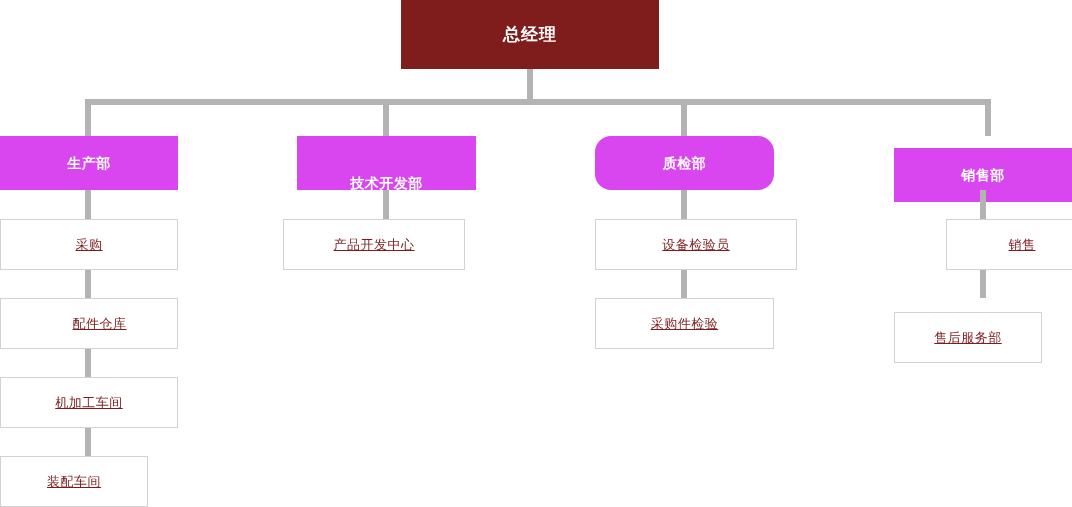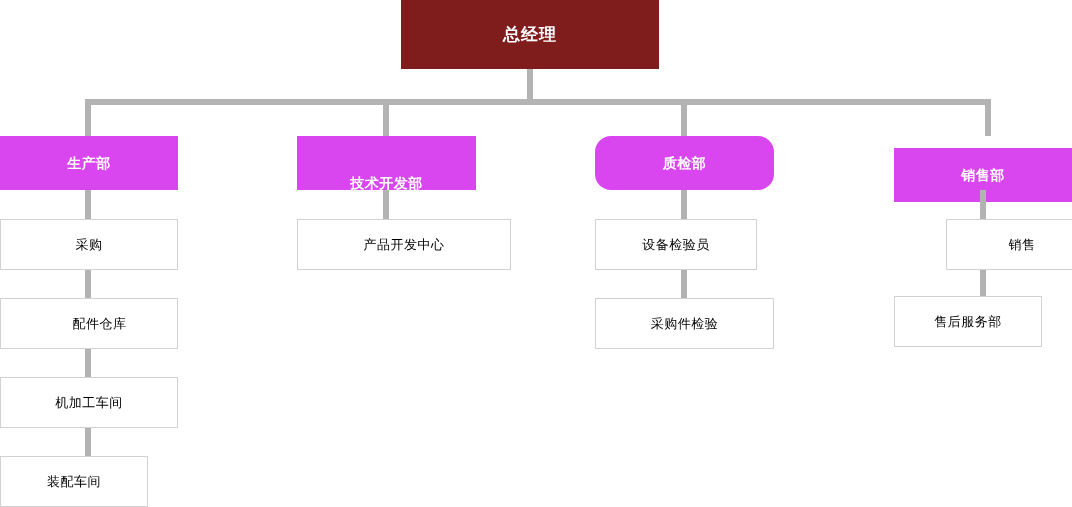--- a/index.html
+++ b/index.html
@@ -71,25 +71,26 @@
     position: absolute;
     height: 51px;
     background: #ffffff;
     border: 1px solid #d2d2d2;
     display: flex;
     align-items: center;
     justify-content: center;
     box-sizing: border-box;
   }
   .sub-label {
-    color: #000000;
+    color: #7f1d1d;
     font-size: 13px;
     font-weight: normal;
     letter-spacing: 0.5px;
     line-height: 1;
+    text-decoration: underline;
   }
 </style>
 </head>
 <body>
 
 <div id="chart">
 
   <div class="root-node">
     <span class="root-label">总经理</span>
   </div>
@@ -125,45 +126,45 @@
   <div class="conn conn-v" style="left:85px; top:428px; height:28px;"></div>
   <div class="sub-node" style="left:0px; top:456px; width:148px;">
     <span class="sub-label">装配车间</span>
   </div>
 
   <div class="dept-node" style="left:297px; top:136px; width:179px;align-items:flex-end;">
     <span class="dept-label">技术开发部</span>
   </div>
 
   <div class="conn conn-v" style="left:383px; top:190px; height:29px;"></div>
-  <div class="sub-node" style="left:297px; top:219px; width:214px;">
+  <div class="sub-node" style="left:283px; top:219px; width:182px;">
     <span class="sub-label">产品开发中心</span>
   </div>
 
   <div class="dept-node" style="left:595px; top:136px; width:179px;border-radius:16px;">
     <span class="dept-label">质检部</span>
   </div>
 
   <div class="conn conn-v" style="left:681px; top:190px; height:29px;"></div>
-  <div class="sub-node" style="left:595px; top:219px; width:162px;">
+  <div class="sub-node" style="left:595px; top:219px; width:202px;">
     <span class="sub-label">设备检验员</span>
   </div>
 
   <div class="conn conn-v" style="left:681px; top:270px; height:28px;"></div>
   <div class="sub-node" style="left:595px; top:298px; width:179px;">
     <span class="sub-label">采购件检验</span>
   </div>
 
   <div class="dept-node" style="left:894px; top:136px; width:178px;margin-top:12px;">
     <span class="dept-label">销售部</span>
   </div>
 
   <div class="conn conn-v" style="left:980px; top:190px; height:29px;"></div>
   <div class="sub-node" style="left:946px; top:219px; width:152px;">
     <span class="sub-label">销售</span>
   </div>
 
   <div class="conn conn-v" style="left:980px; top:270px; height:28px;"></div>
-  <div class="sub-node" style="left:894px; top:296px; width:148px;">
+  <div class="sub-node" style="left:894px; top:312px; width:148px;">
     <span class="sub-label">售后服务部</span>
   </div>
 
 </div>
 
 </body></html>

